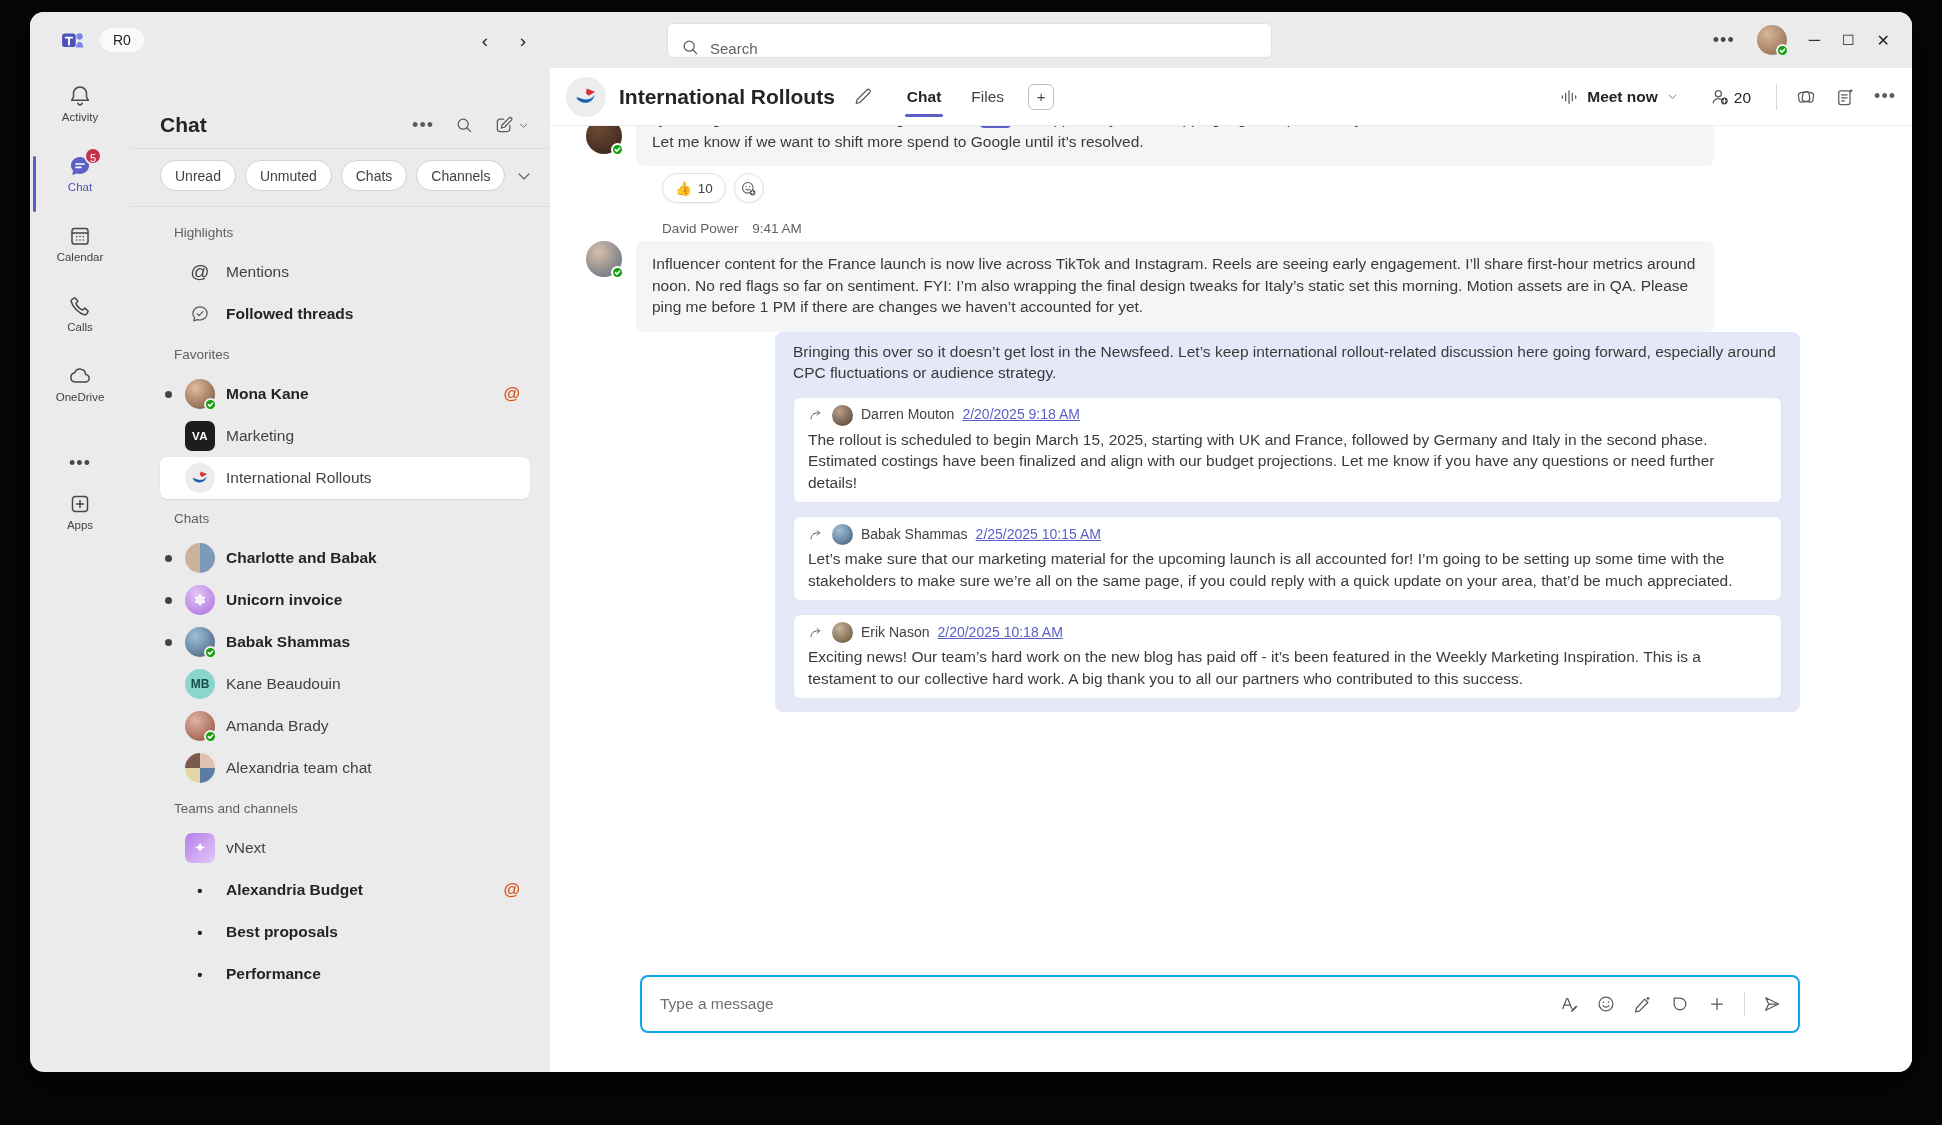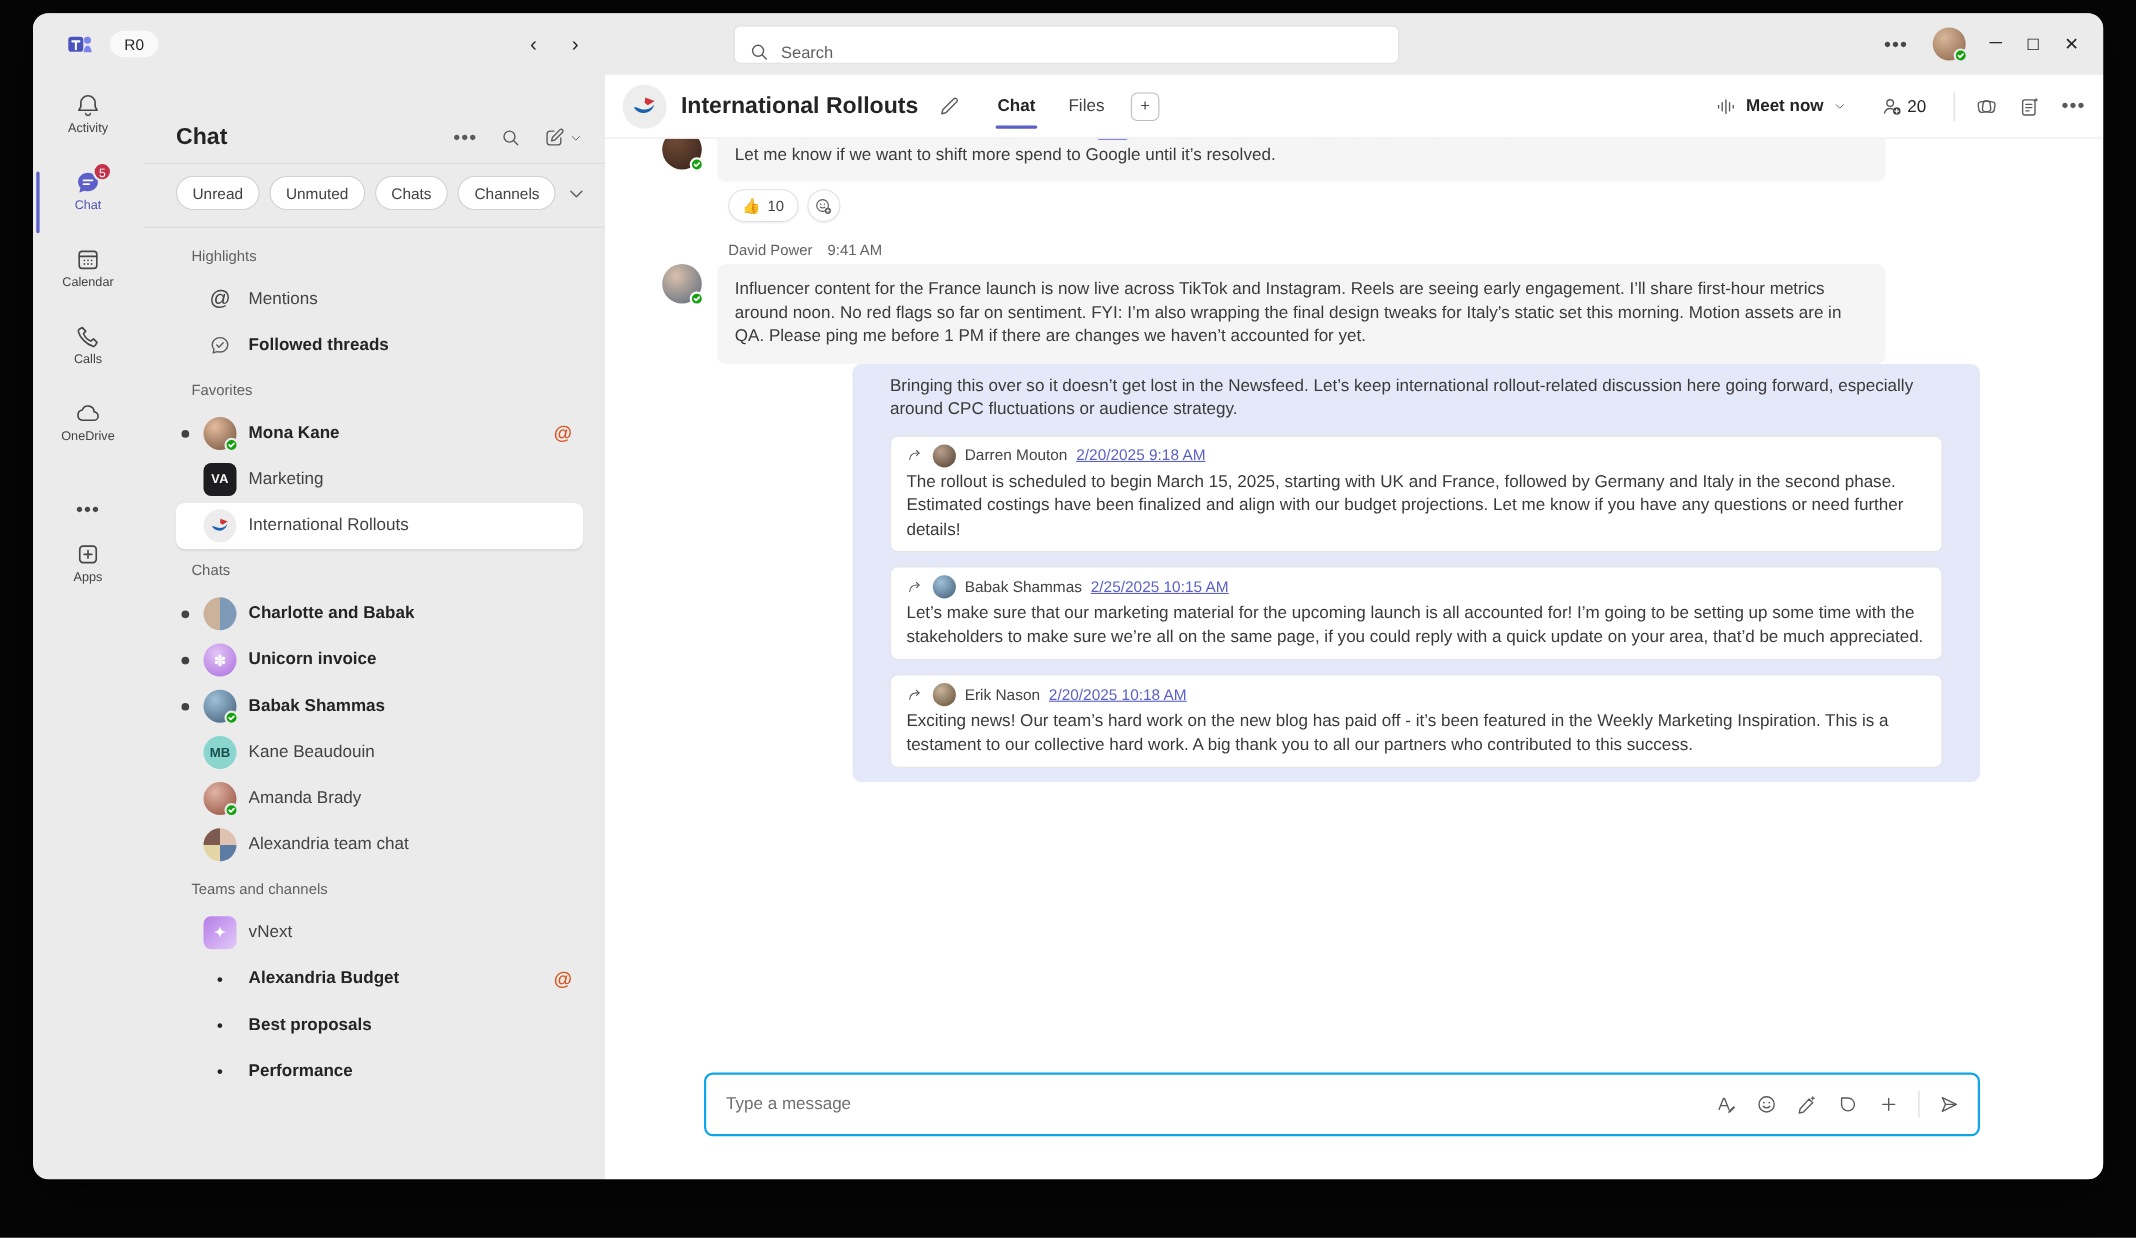--- a/index.html
+++ b/index.html
@@ -93,37 +93,37 @@
   .tab.active::after{content:"";position:absolute;left:-2px;right:-2px;bottom:8px;height:3.5px;border-radius:3px;background:#5b5fc7;}
   .tab-add{margin-left:24px;width:26px;height:26px;border:1px solid #bdbdbd;border-radius:6px;background:none;
     color:#474747;font-size:15px;line-height:1;cursor:pointer;}
   .head-right{margin-left:auto;display:flex;align-items:center;gap:19px;color:#424242;}
   .meet-btn{display:flex;align-items:center;gap:8px;background:none;border:none;font-size:15.5px;font-weight:600;
     color:#242424;cursor:pointer;font-family:inherit;}
   .count-btn{display:flex;align-items:flex-end;gap:4px;background:none;border:none;font-size:15.5px;color:#242424;cursor:pointer;font-family:inherit;}
   .vdiv{width:1px;height:26px;background:#d8d8d8;}
   
   .messages{flex:1;overflow:hidden;padding-top:0;display:flex;flex-direction:column;}
-  .msg-row{display:flex;align-items:flex-start;gap:14px;padding-left:52px;}
+  .msg-row{display:flex;align-items:flex-start;gap:14px;padding-left:36px;}
   .msg-av{width:36px;height:36px;border-radius:50%;position:relative;flex:0 0 36px;}
   .bubble{flex:1;margin-right:198px;background:#f5f5f5;border-radius:8px;padding:12px 16px 14px;
     font-size:15.5px;line-height:21.5px;color:#3b3a39;}
   .first-row{margin-top:-30px;}
   .first-row .msg-av{margin-top:22px;}
   .chip{background:#5b5fc7;color:#fff;border-radius:4px;padding:1px 6px;font-size:13.5px;}
   .react-row{display:flex;gap:8px;margin:7px 0 0 112px;align-items:center;}
   .react-pill{background:#fff;border:1px solid #e0e0e0;border-radius:16px;height:30px;padding:0 12px;
     display:flex;align-items:center;gap:6px;font-size:13.5px;color:#424242;box-shadow:0 1px 2px rgba(0,0,0,.06);cursor:pointer;}
   .react-add{background:#fff;border:1px solid #e0e0e0;border-radius:50%;width:30px;height:30px;
     display:flex;align-items:center;justify-content:center;box-shadow:0 1px 2px rgba(0,0,0,.06);cursor:pointer;}
   .name-row{margin:18px 0 5px 112px;font-size:13.5px;color:#616161;}
   .name-row b{font-weight:400;margin-right:10px;}
   .ts-right{margin:22px 118px 6px 0;text-align:right;font-size:13.5px;color:#616161;}
   .sent-bubble{margin-left:auto;margin-right:112px;width:1025px;background:#e5e8f8;border-radius:8px;
-    padding:9px 34px 13px;font-size:15.5px;line-height:21.5px;color:#3b3a39;}
+    padding:9px 18px 13px;font-size:15.5px;line-height:21.5px;color:#3b3a39;}
   .qcard{background:#fff;border:1px solid #e3e3e8;border-radius:7px;margin-top:13px;padding:5px 14px 9px;}
   .qhead{display:flex;align-items:center;gap:8px;height:25px;font-size:14px;color:#424242;}
   .qhead .qav{width:21px;height:21px;border-radius:50%;flex:0 0 21px;}
   .qdate{color:#5b5fc7;text-decoration:underline;cursor:pointer;}
   .qbody{font-size:15.5px;line-height:21.5px;color:#3b3a39;margin-top:1px;}
   
   .compose{flex:0 0 58px;height:58px;margin:auto 112px 39px 90px;background:#fff;border:2px solid #0ea5e9;
     border-radius:8px;display:flex;align-items:center;padding:0 16px 0 18px;}
   .compose .ph{color:#707070;font-size:15.5px;flex:1;}
   .compose-icons{display:flex;align-items:center;gap:17px;color:#5a5a5a;}

